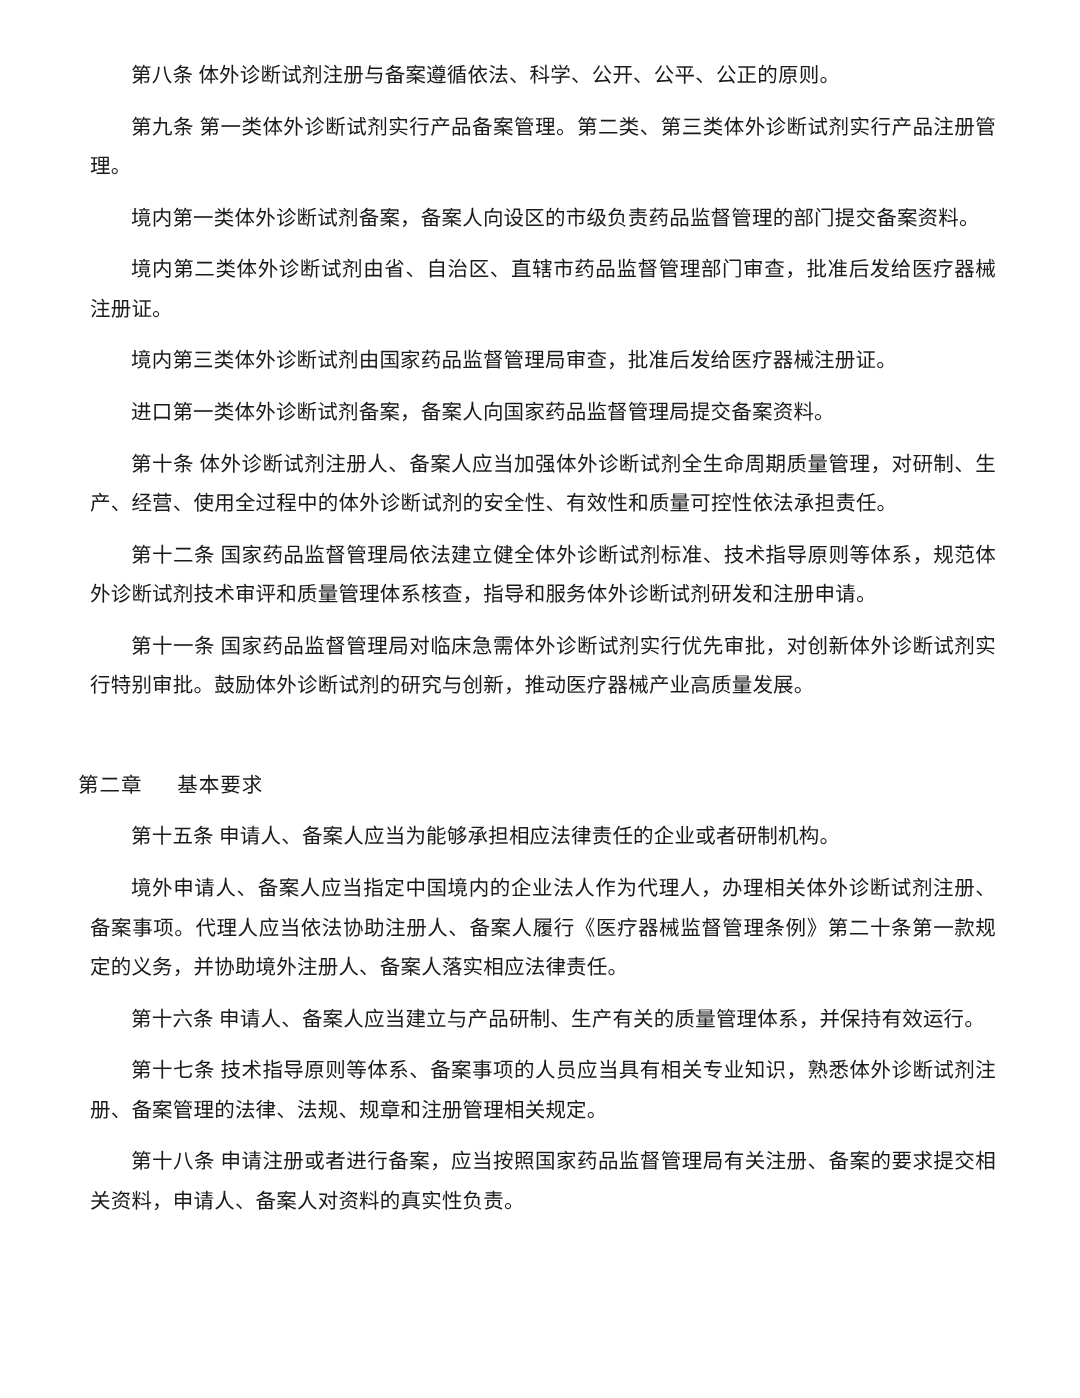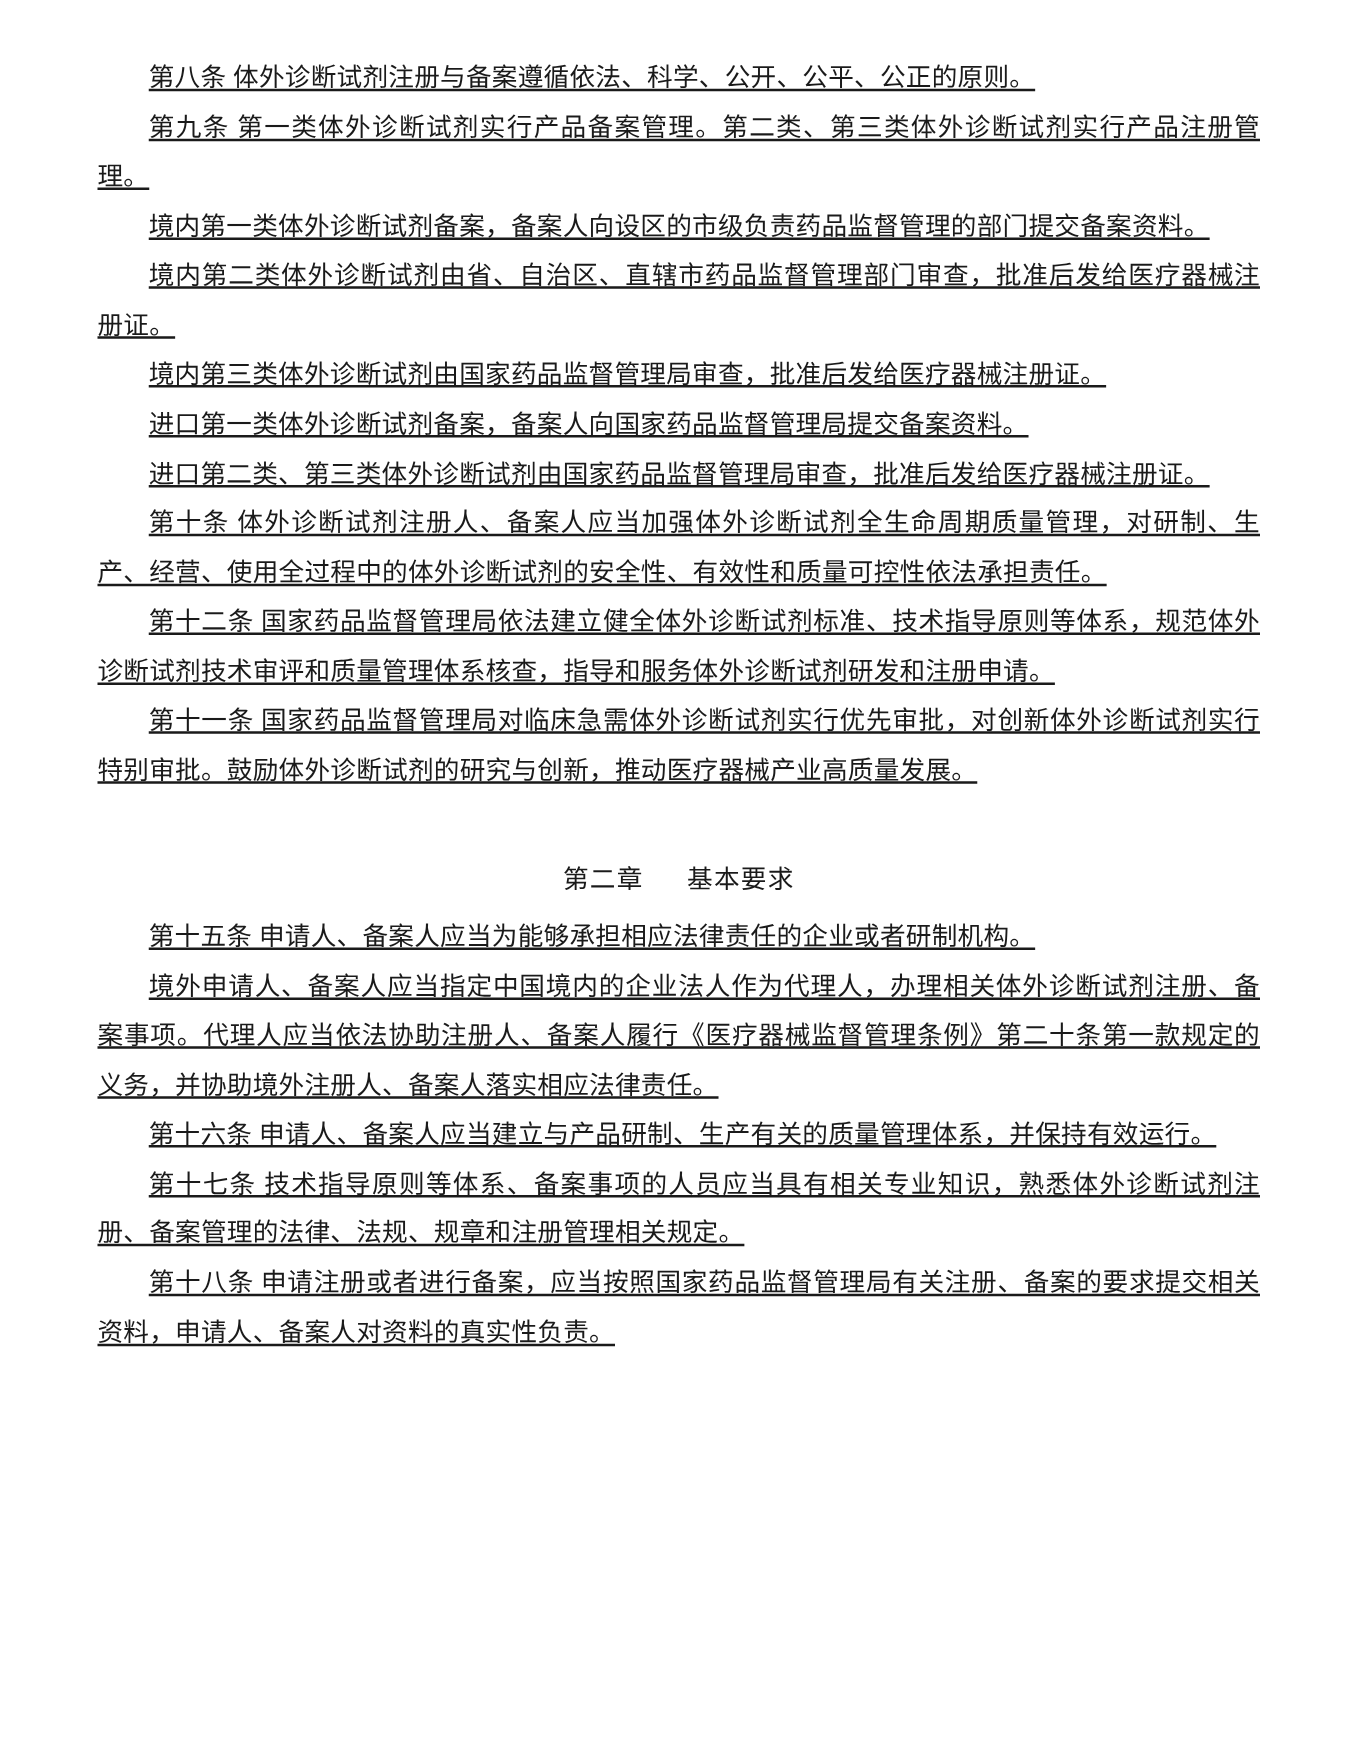--- a/index.html
+++ b/index.html
@@ -21,29 +21,27 @@
     background: #ffffff;
   }
   .doc-body {
     font-size: 20.5px;
     line-height: 1.93;
     letter-spacing: 0.2px;
     text-align: justify;
     text-justify: inter-ideograph;
   }
   p.para {
-    margin: 0;
+    margin: 12px;
     text-indent: 2em;
-    text-decoration: underline;
   }
   h2.chapter-heading {
     margin: 30px 0 6px 0;
     font-size: 20.5px;
     font-weight: normal;
-    text-align: center;
     letter-spacing: 1px;
   }
   .chapter-heading .ch-gap {
     display: inline-block;
     width: 1.1em;
   }
   .spacer-block {
     height: 18px;
   }
 </style>
@@ -52,21 +50,20 @@
 
 <div class="page">
   <div class="doc-body">
 
     <p class="para">第八条 体外诊断试剂注册与备案遵循依法、科学、公开、公平、公正的原则。</p>
     <p class="para">第九条 第一类体外诊断试剂实行产品备案管理。第二类、第三类体外诊断试剂实行产品注册管理。</p>
     <p class="para">境内第一类体外诊断试剂备案，备案人向设区的市级负责药品监督管理的部门提交备案资料。</p>
     <p class="para">境内第二类体外诊断试剂由省、自治区、直辖市药品监督管理部门审查，批准后发给医疗器械注册证。</p>
     <p class="para">境内第三类体外诊断试剂由国家药品监督管理局审查，批准后发给医疗器械注册证。</p>
     <p class="para">进口第一类体外诊断试剂备案，备案人向国家药品监督管理局提交备案资料。</p>
-    <p class="para">进口第二类、第三类体外诊断试剂由国家药品监督管理局审查，批准后发给医疗器械注册证。</p>
     <p class="para">第十条 体外诊断试剂注册人、备案人应当加强体外诊断试剂全生命周期质量管理，对研制、生产、经营、使用全过程中的体外诊断试剂的安全性、有效性和质量可控性依法承担责任。</p>
     <p class="para">第十二条 国家药品监督管理局依法建立健全体外诊断试剂标准、技术指导原则等体系，规范体外诊断试剂技术审评和质量管理体系核查，指导和服务体外诊断试剂研发和注册申请。</p>
     <p class="para">第十一条 国家药品监督管理局对临床急需体外诊断试剂实行优先审批，对创新体外诊断试剂实行特别审批。鼓励体外诊断试剂的研究与创新，推动医疗器械产业高质量发展。</p>
 
     <div class="spacer-block"></div>
 
     <h2 class="chapter-heading">
       <span>第二章</span>
       <span class="ch-gap"></span>
       <span>基本要求</span>

